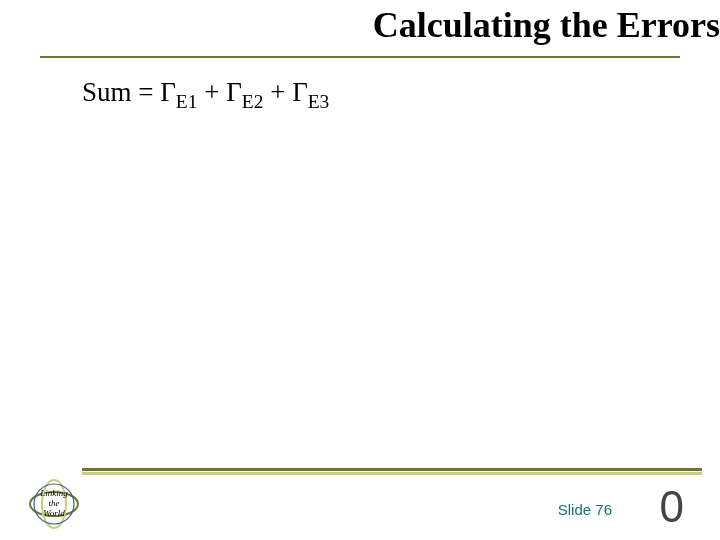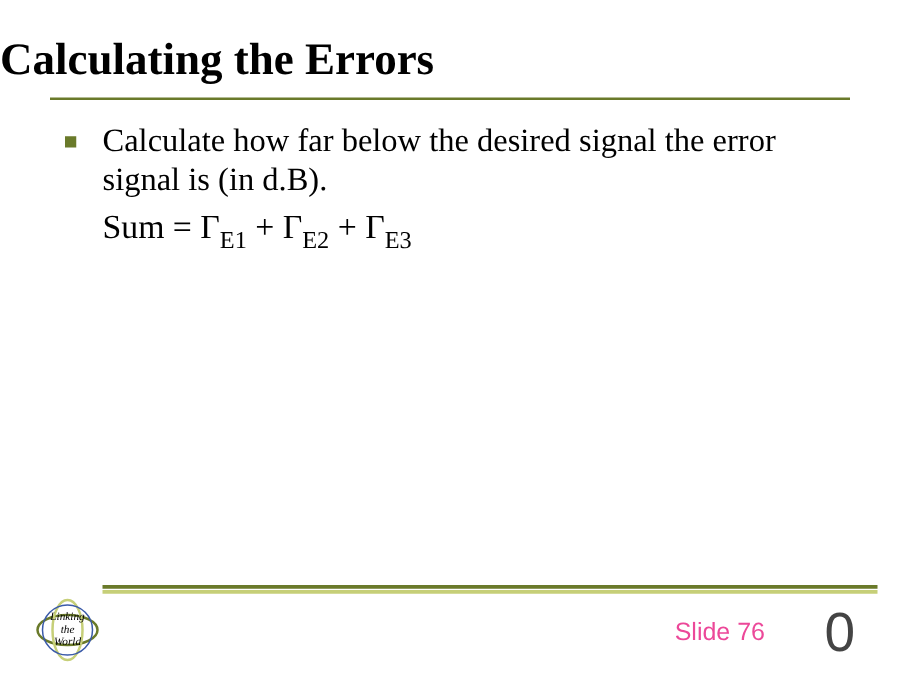--- a/index.html
+++ b/index.html
@@ -12,22 +12,22 @@
   }
   .slide {
     width: 720px;
     height: 540px;
     position: relative;
     padding: 0;
   }
   .title {
     font-size: 36px;
     font-weight: bold;
-    text-align: left;
-    padding-top: 26px;
+    text-align: right;
+    padding-top: 4px;
     padding-bottom: 10px;
   }
   .title-rule {
     width: 640px;
     margin: 0 auto;
     border: none;
     border-top: 2px solid #6a7a2a;
   }
   .content {
     width: 640px;
@@ -76,22 +76,22 @@
     top: 8px;
   }
   .footer-rules div { height: 3px; margin-bottom: 1px; }
   .fr1 { background: #6a7a2a; }
   .fr2 { background: #c6cf78; }
   .footer-slide-num {
     position: absolute;
     right: 120px;
     bottom: 22px;
     font-family: Arial, Helvetica, sans-serif;
-    font-size: 20px;
-    color: #ec4899;
+    font-size: 15px;
+    color: #0f766e;
   }
   .footer-big-zero {
     position: absolute;
     right: 48px;
     bottom: 8px;
     font-family: Arial, Helvetica, sans-serif;
     font-size: 44px;
     color: #444;
   }
   .logo {
@@ -106,21 +106,20 @@
 </head>
 <body>
 
 <div class="slide">
 
   <h1 class="title">Calculating the Errors</h1>
   <hr class="title-rule">
 
   <div class="content">
     <ul class="bullets">
-      <li><span>Calculate how far below the desired signal the error signal is (in d.B).</span></li>
     </ul>
     <div class="after-bullets">
       <span>Sum = </span><span>Γ</span><span class="sub">E1</span><span> + </span><span>Γ</span><span class="sub">E2</span><span> + </span><span>Γ</span><span class="sub">E3</span>
     </div>
   </div>
 
   <div class="footer">
     <div class="footer-rules">
       <div class="fr1"></div>
       <div class="fr2"></div>

